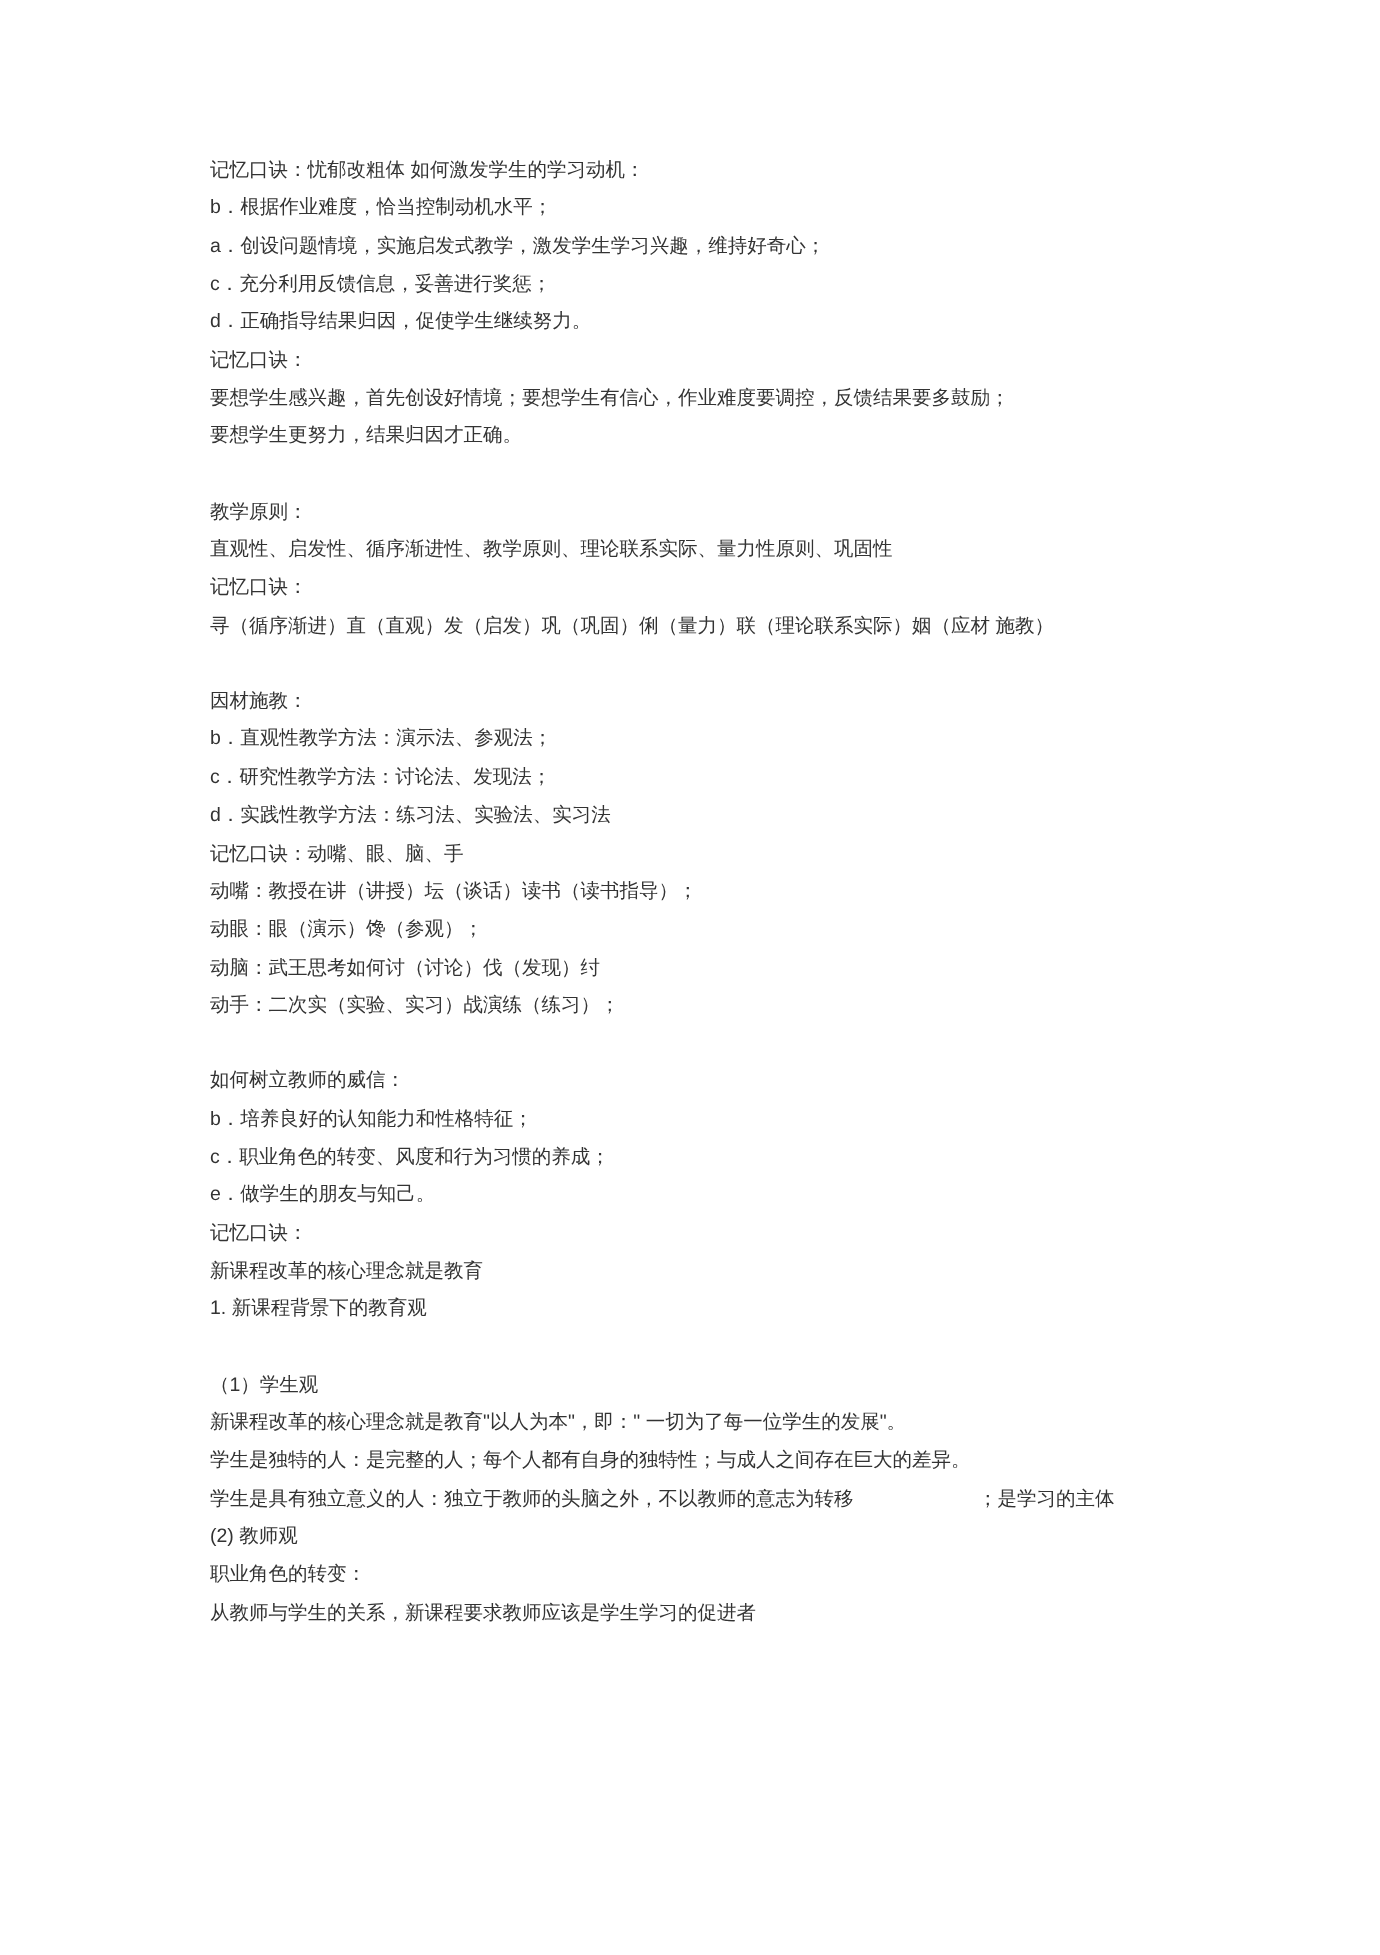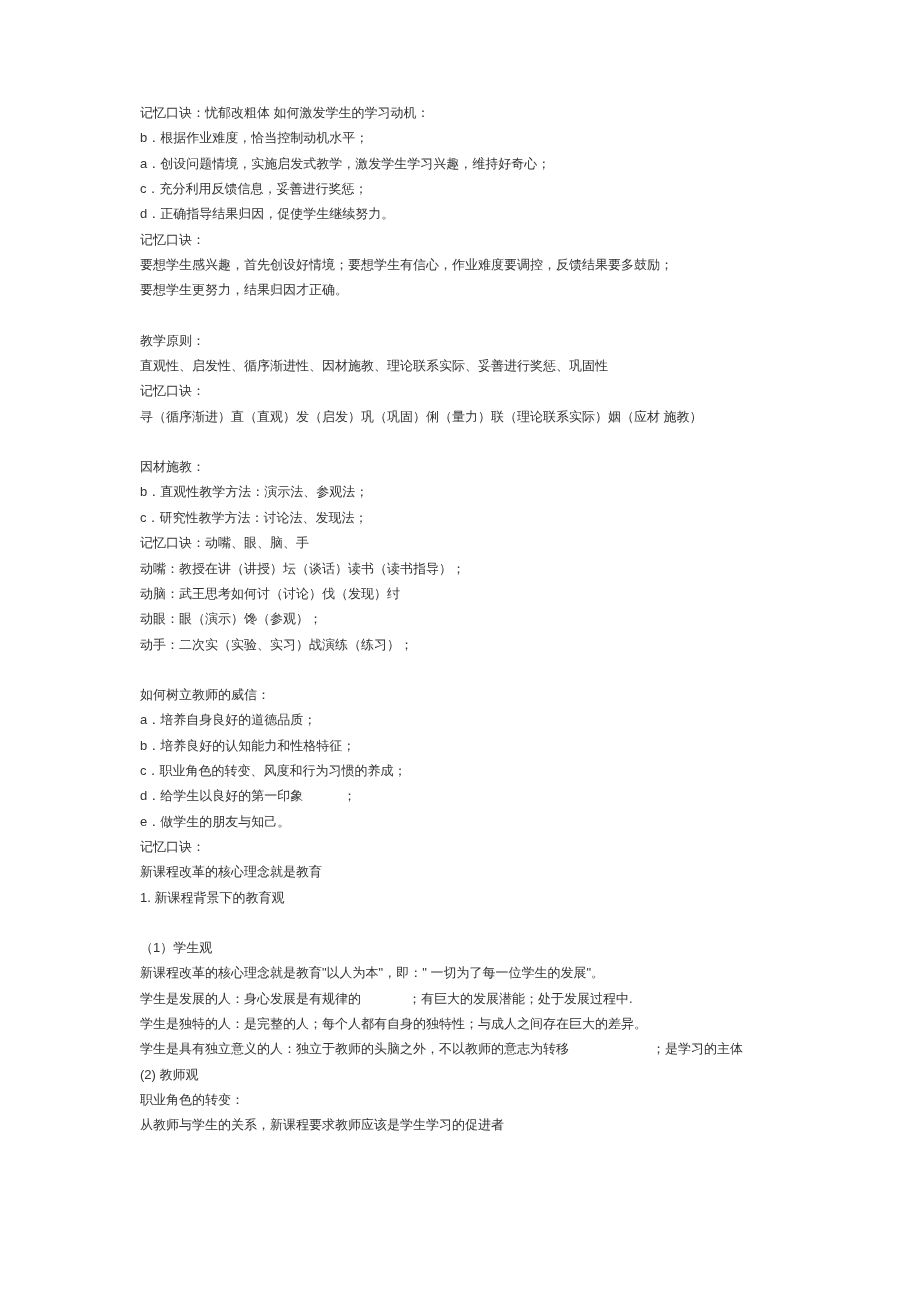--- a/index.html
+++ b/index.html
@@ -32,44 +32,42 @@
   <div class="line">记忆口诀：忧郁改粗体 如何激发学生的学习动机：</div>
   <div class="line">b．根据作业难度，恰当控制动机水平；</div>
   <div class="line">a．创设问题情境，实施启发式教学，激发学生学习兴趣，维持好奇心；</div>
   <div class="line">c．充分利用反馈信息，妥善进行奖惩；</div>
   <div class="line">d．正确指导结果归因，促使学生继续努力。</div>
   <div class="line">记忆口诀：</div>
   <div class="line">要想学生感兴趣，首先创设好情境；要想学生有信心，作业难度要调控，反馈结果要多鼓励；</div>
   <div class="line">要想学生更努力，结果归因才正确。</div>
   <div class="spacer"></div>
   <div class="line">教学原则：</div>
-  <div class="line">直观性、启发性、循序渐进性、因材施教、理论联系实际、妥善进行奖惩、巩固性</div>
+  <div class="line">直观性、启发性、循序渐进性、教学原则、理论联系实际、量力性原则、巩固性</div>
   <div class="line">记忆口诀：</div>
   <div class="line">寻（循序渐进）直（直观）发（启发）巩（巩固）俐（量力）联（理论联系实际）姻（应材 施教）</div>
   <div class="spacer"></div>
   <div class="line">因材施教：</div>
   <div class="line">b．直观性教学方法：演示法、参观法；</div>
   <div class="line">c．研究性教学方法：讨论法、发现法；</div>
+  <div class="line">d．实践性教学方法：练习法、实验法、实习法</div>
   <div class="line">记忆口诀：动嘴、眼、脑、手</div>
   <div class="line">动嘴：教授在讲（讲授）坛（谈话）读书（读书指导）；</div>
+  <div class="line">动眼：眼（演示）馋（参观）；</div>
   <div class="line">动脑：武王思考如何讨（讨论）伐（发现）纣</div>
-  <div class="line">动眼：眼（演示）馋（参观）；</div>
   <div class="line">动手：二次实（实验、实习）战演练（练习）；</div>
   <div class="spacer"></div>
   <div class="line">如何树立教师的威信：</div>
-  <div class="line">a．培养自身良好的道德品质；</div>
   <div class="line">b．培养良好的认知能力和性格特征；</div>
   <div class="line">c．职业角色的转变、风度和行为习惯的养成；</div>
-  <div class="line">d．给学生以良好的第一印象           ；</div>
   <div class="line">e．做学生的朋友与知己。</div>
   <div class="line">记忆口诀：</div>
   <div class="line">新课程改革的核心理念就是教育</div>
   <div class="line">1. 新课程背景下的教育观</div>
   <div class="spacer"></div>
   <div class="line">（1）学生观</div>
   <div class="line">新课程改革的核心理念就是教育"以人为本"，即：" 一切为了每一位学生的发展"。</div>
-  <div class="line">学生是发展的人：身心发展是有规律的             ；有巨大的发展潜能；处于发展过程中.</div>
   <div class="line">学生是独特的人：是完整的人；每个人都有自身的独特性；与成人之间存在巨大的差异。</div>
   <div class="line">学生是具有独立意义的人：独立于教师的头脑之外，不以教师的意志为转移                       ；是学习的主体</div>
   <div class="line">(2) 教师观</div>
   <div class="line">职业角色的转变：</div>
   <div class="line">从教师与学生的关系，新课程要求教师应该是学生学习的促进者</div>
 </div>
 
 </body></html>

